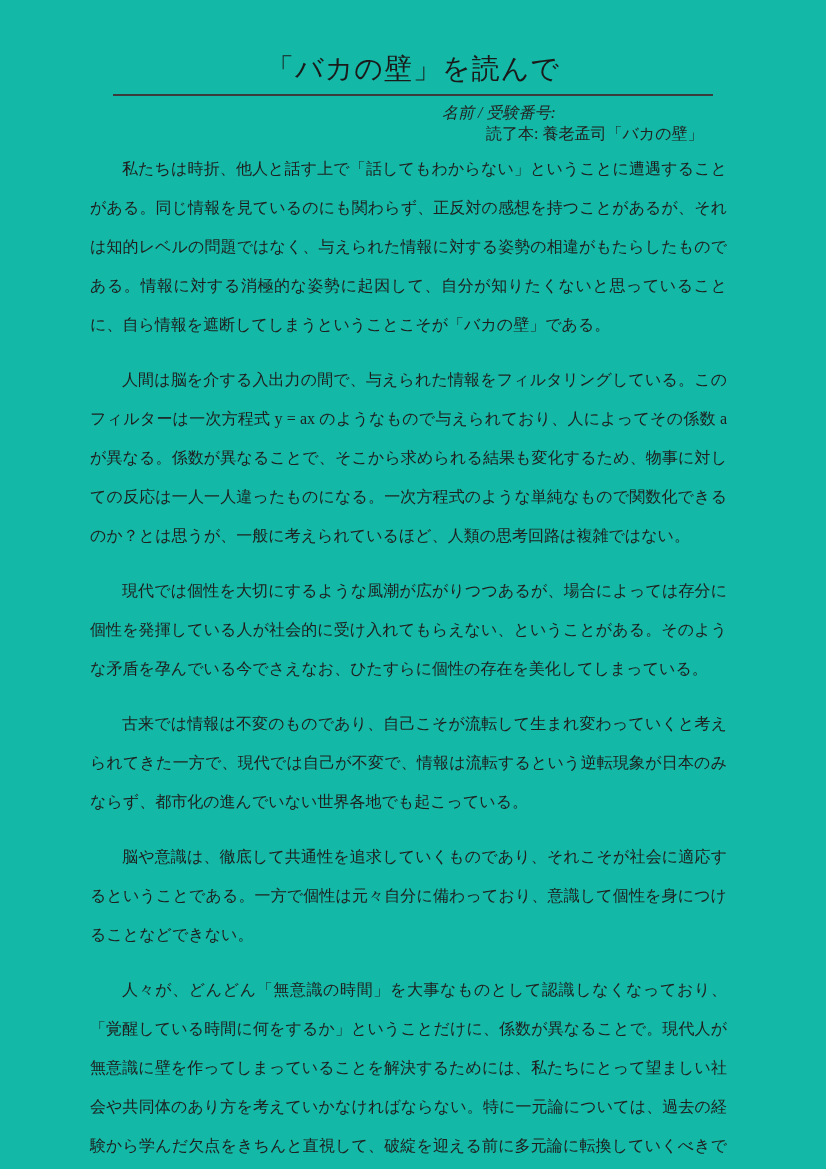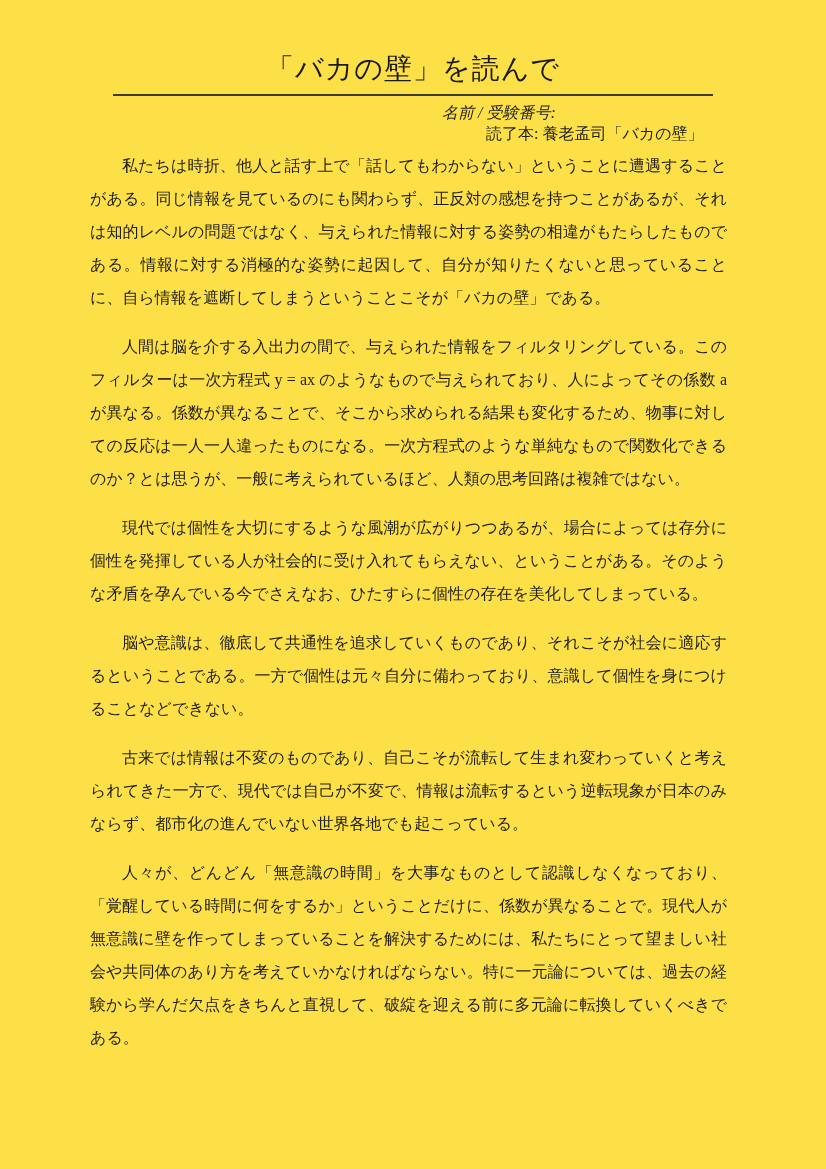--- a/index.html
+++ b/index.html
@@ -4,21 +4,21 @@
 <style>
   html, body {
     margin: 0;
     padding: 0;
     background: #ffffff;
   }
   .page {
     position: relative;
     width: 826px;
     height: 1169px;
-    background: #fde047;
+    background: #14b8a6;
     overflow: hidden;
     font-family: "Liberation Serif", "DejaVu Serif", serif;
     color: #1e1e1e;
   }
   .title {
     margin: 0;
     padding-top: 52px;
     text-align: center;
     font-size: 28px;
     line-height: 34px;
@@ -43,21 +43,21 @@
     color: #222222;
   }
   .hdr-line-1 { margin-left: 352px; font-style: italic; }
   .hdr-line-2 { margin-left: 396px; }
   .body-text {
     margin-top: 5px;
   }
   .para {
     margin: 0 0 16px 0;
     font-size: 16px;
-    line-height: 33px;
+    line-height: 39px;
     text-align: justify;
     text-indent: 2em;
     color: #1e1e1e;
   }
 </style>
 </head>
 <body>
 
 <div class="page">
 
@@ -69,19 +69,19 @@
 
     <div class="doc-header">
       <div class="hdr-line-1">名前 / 受験番号:</div>
       <div class="hdr-line-2">読了本: 養老孟司「バカの壁」</div>
     </div>
 
     <div class="body-text">
       <p class="para">私たちは時折、他人と話す上で「話してもわからない」ということに遭遇することがある。同じ情報を見ているのにも関わらず、正反対の感想を持つことがあるが、それは知的レベルの問題ではなく、与えられた情報に対する姿勢の相違がもたらしたものである。情報に対する消極的な姿勢に起因して、自分が知りたくないと思っていることに、自ら情報を遮断してしまうということこそが「バカの壁」である。</p>
       <p class="para">人間は脳を介する入出力の間で、与えられた情報をフィルタリングしている。このフィルターは一次方程式 y = ax のようなもので与えられており、人によってその係数 a が異なる。係数が異なることで、そこから求められる結果も変化するため、物事に対しての反応は一人一人違ったものになる。一次方程式のような単純なもので関数化できるのか？とは思うが、一般に考えられているほど、人類の思考回路は複雑ではない。</p>
       <p class="para">現代では個性を大切にするような風潮が広がりつつあるが、場合によっては存分に個性を発揮している人が社会的に受け入れてもらえない、ということがある。そのような矛盾を孕んでいる今でさえなお、ひたすらに個性の存在を美化してしまっている。</p>
+      <p class="para">古来では情報は不変のものであり、自己こそが流転して生まれ変わっていくと考えられてきた一方で、現代では自己が不変で、情報は流転するという逆転現象が日本のみならず、都市化の進んでいない世界各地でも起こっている。</p>
       <p class="para">脳や意識は、徹底して共通性を追求していくものであり、それこそが社会に適応するということである。一方で個性は元々自分に備わっており、意識して個性を身につけることなどできない。</p>
-      <p class="para">古来では情報は不変のものであり、自己こそが流転して生まれ変わっていくと考えられてきた一方で、現代では自己が不変で、情報は流転するという逆転現象が日本のみならず、都市化の進んでいない世界各地でも起こっている。</p>
       <p class="para">人々が、どんどん「無意識の時間」を大事なものとして認識しなくなっており、「覚醒している時間に何をするか」ということだけに、係数が異なることで。現代人が無意識に壁を作ってしまっていることを解決するためには、私たちにとって望ましい社会や共同体のあり方を考えていかなければならない。特に一元論については、過去の経験から学んだ欠点をきちんと直視して、破綻を迎える前に多元論に転換していくべきである。</p>
     </div>
 
   </div>
 </div>
 
 </body></html>

